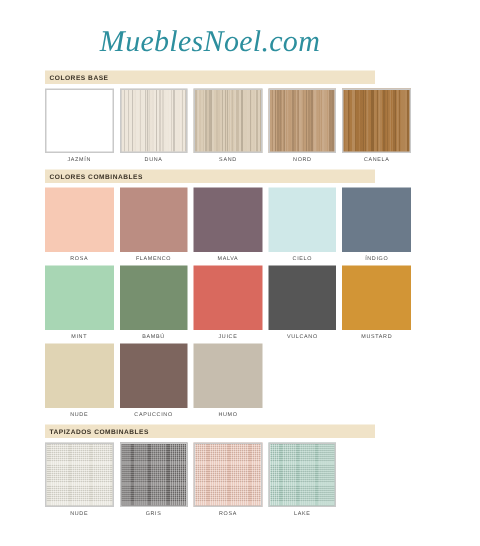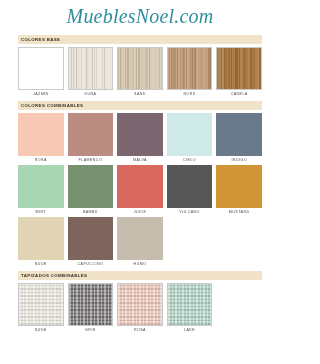--- a/index.html
+++ b/index.html
@@ -13,21 +13,21 @@
   body {
     background: #ffffff;
     font-family: "Liberation Sans", sans-serif;
   }
 
   .page {
     position: relative;
     width: 280px;
     height: 364px;
     background: #ffffff;
-    padding: 0;
+    padding: 12px;
   }
 
   
   .brand-header {
     height: 32px;
     display: flex;
     align-items: center;
     justify-content: center;
     background: #ffffff;
   }

